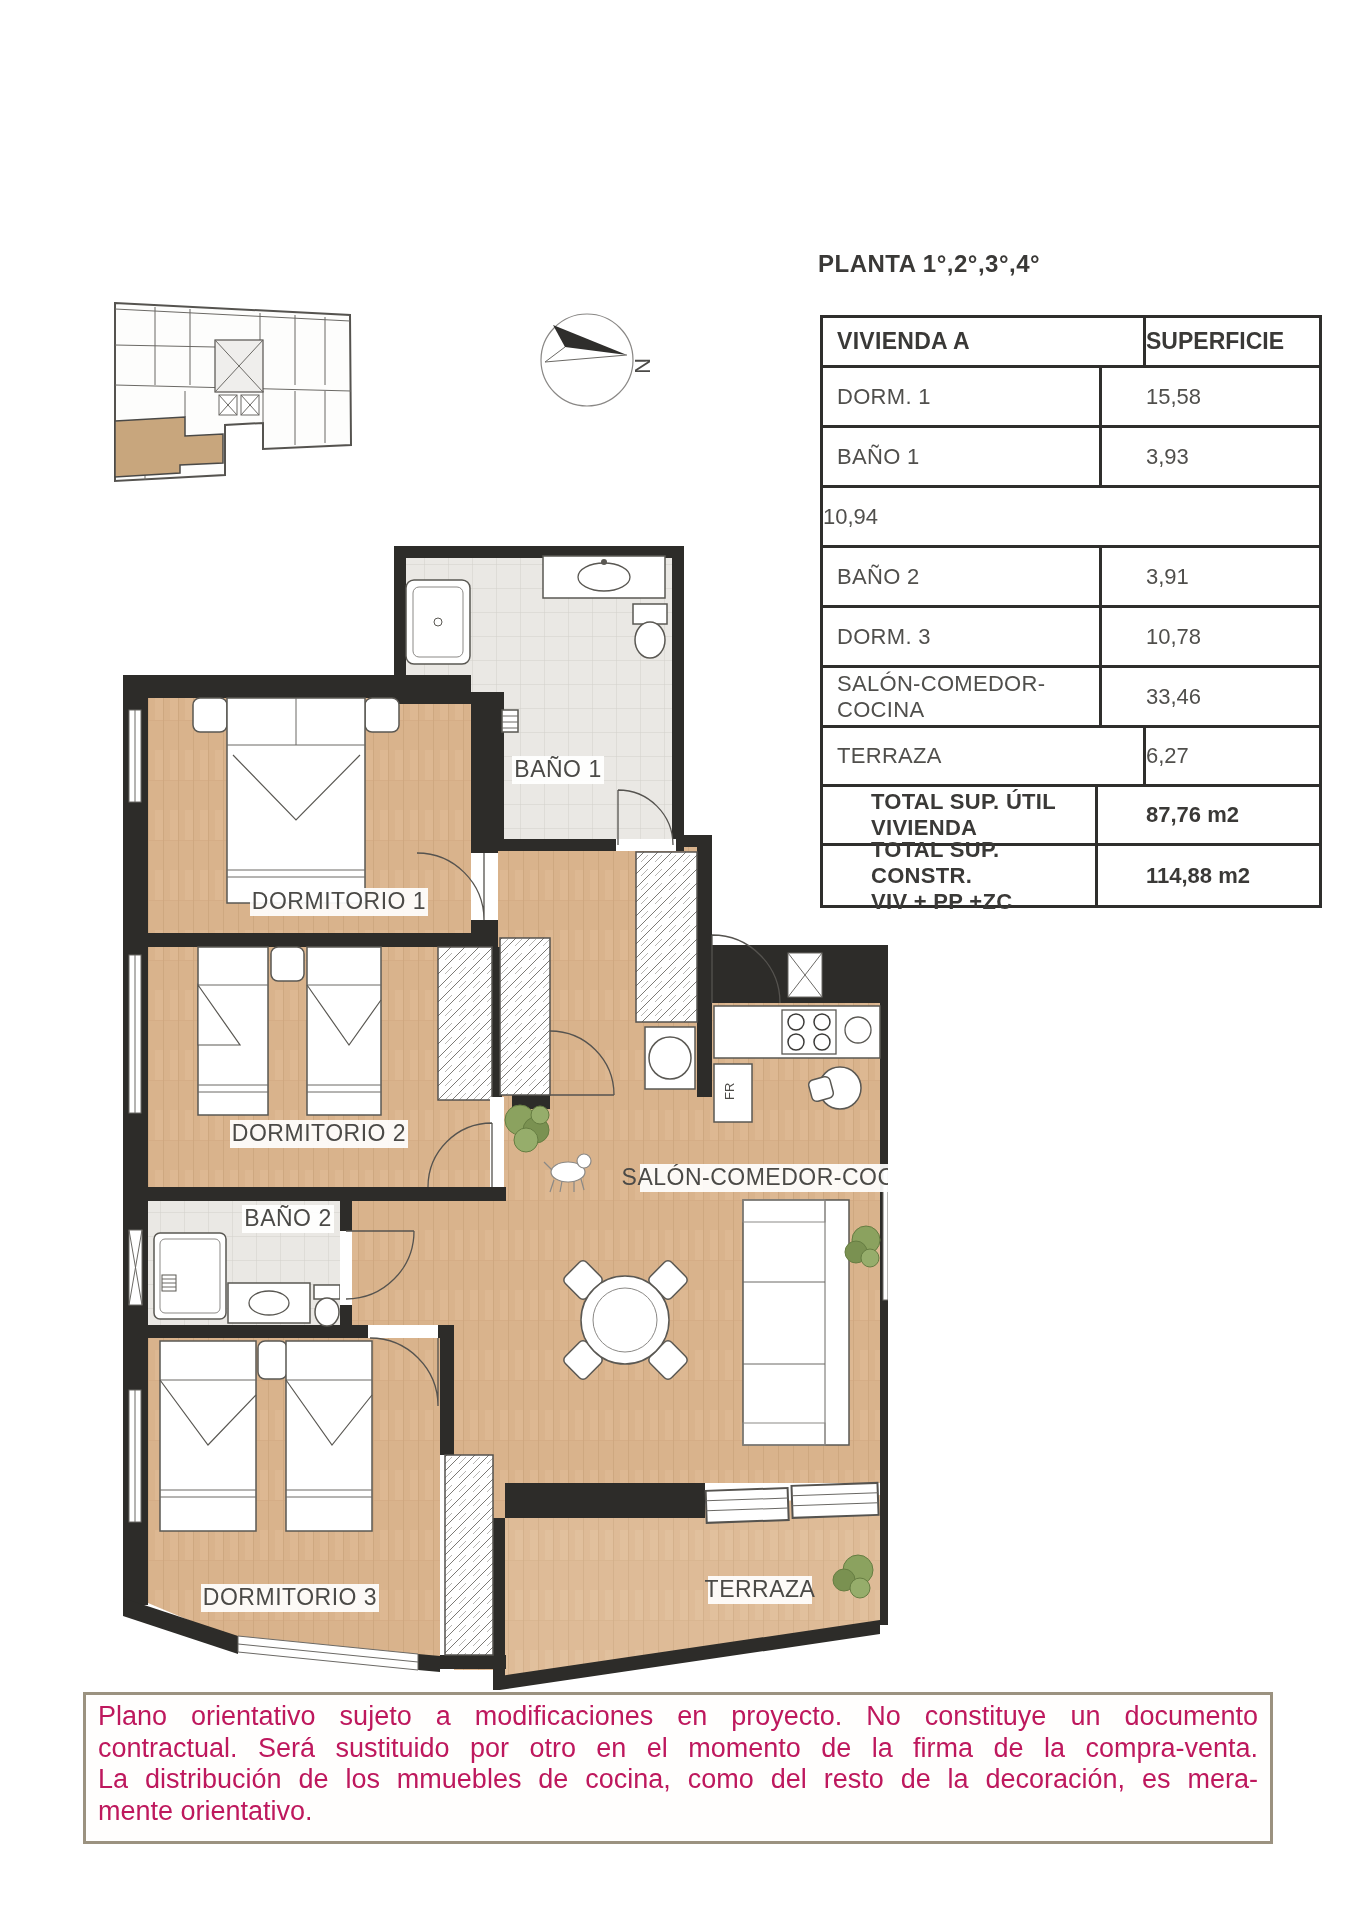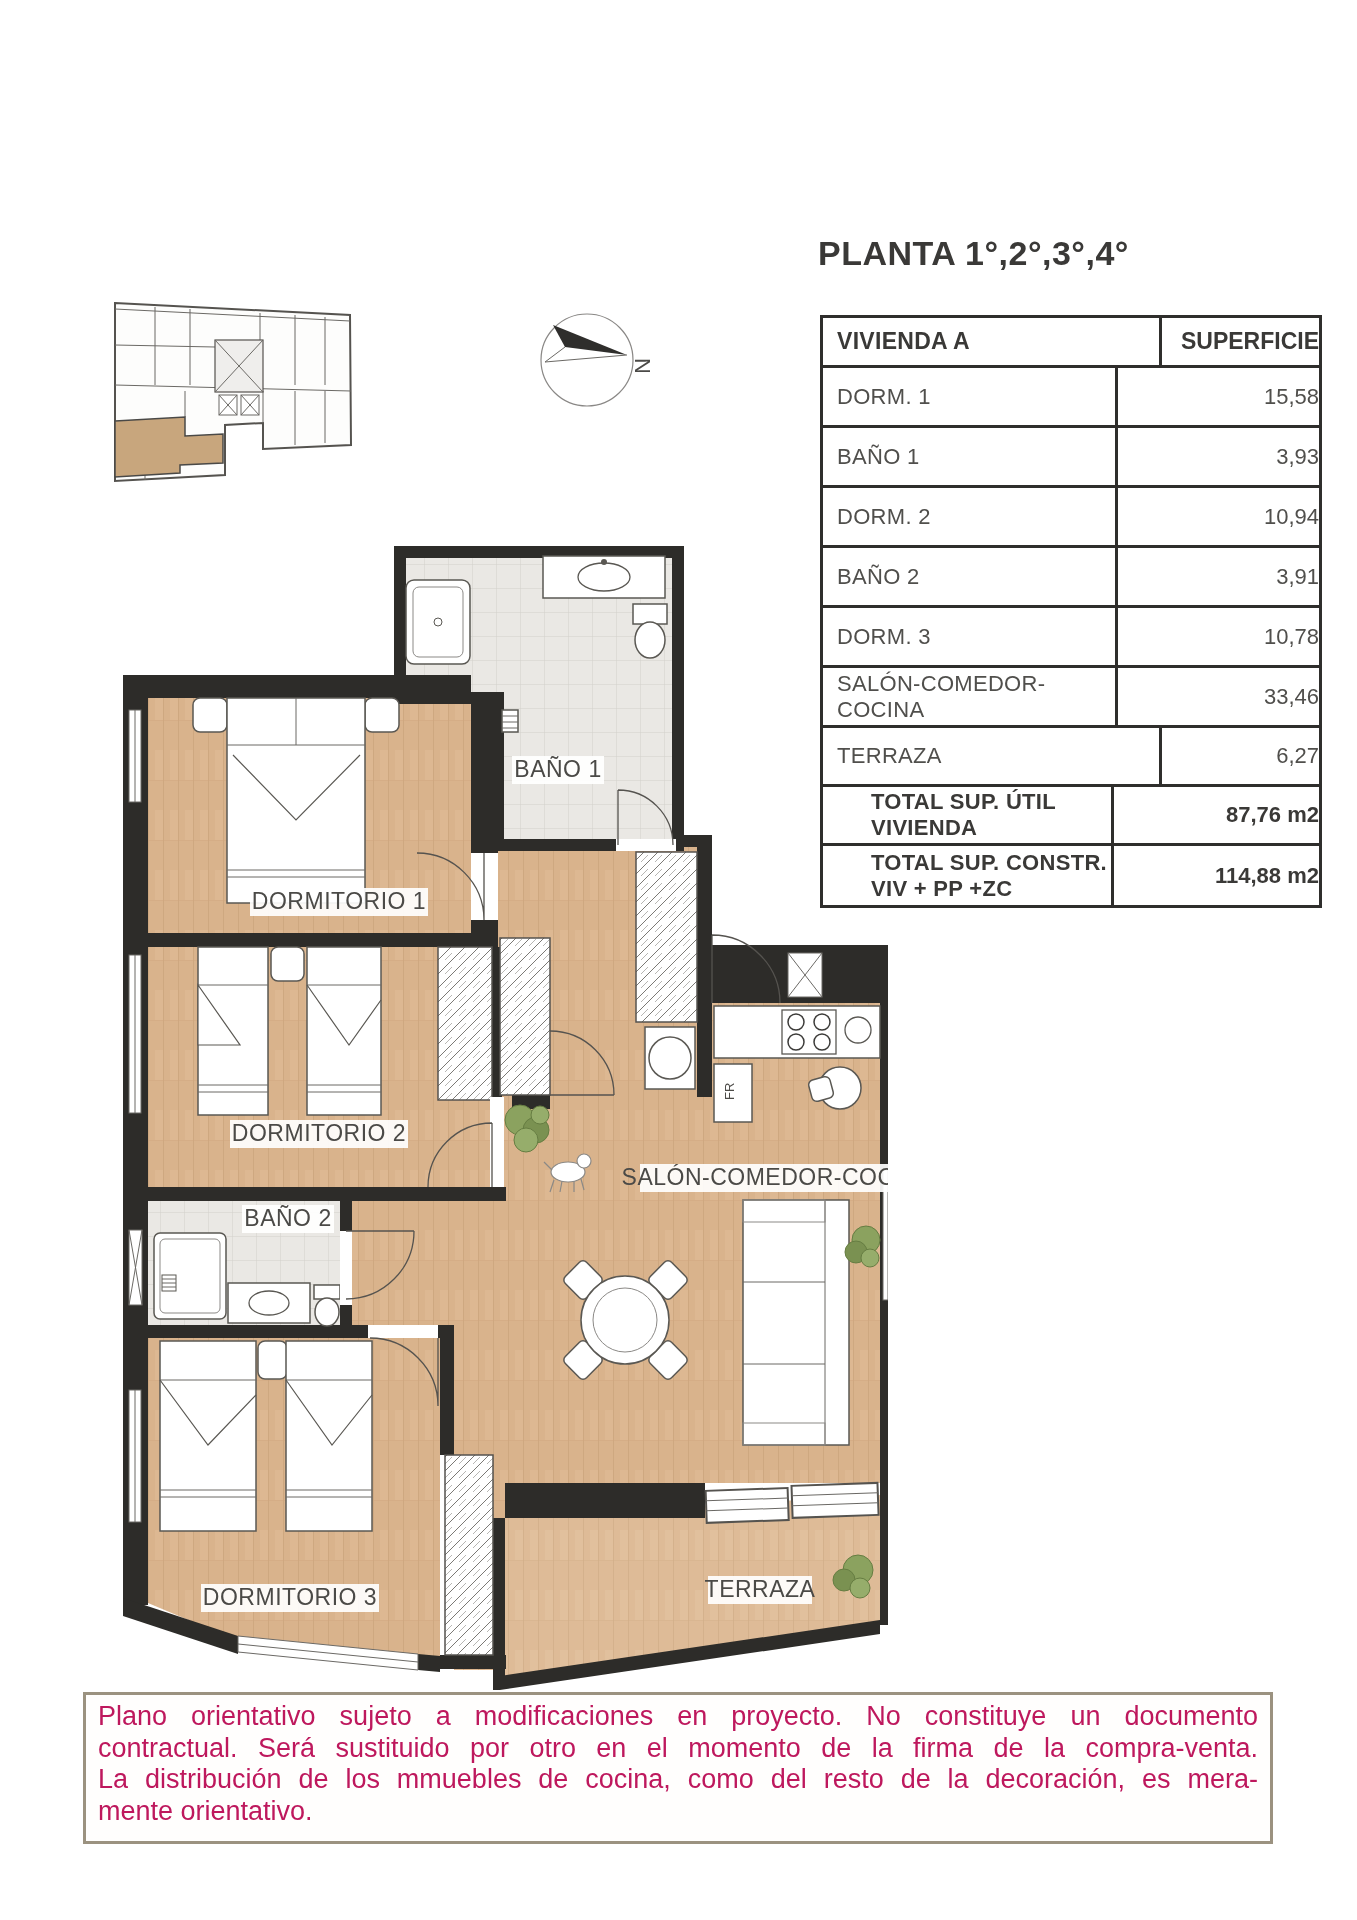--- a/index.html
+++ b/index.html
@@ -1,29 +1,29 @@
 <!DOCTYPE html>
 <html><head>
 <meta charset="utf-8">
 <style>
   html,body{margin:0;padding:0;background:#ffffff;}
   #page{position:relative;width:1357px;height:1920px;background:#ffffff;overflow:hidden;
         font-family:"Liberation Sans", sans-serif;color:#3e3d3b;}
   .abs{position:absolute;}
 
   
-  #plan-title{left:818px;top:234px;font-size:34px;font-weight:bold;letter-spacing:.5px;color:#3a3937;}
+  #plan-title{left:818px;top:250px;font-size:24px;font-weight:bold;letter-spacing:.5px;color:#3a3937;}
 
   
   #surface-table{left:820px;top:315px;width:502px;border:3px solid #2f2e2c;box-sizing:border-box;background:#fff;}
   .trow{display:flex;border-top:3px solid #2f2e2c;box-sizing:border-box;align-items:center;}
   .trow:first-child{border-top:none;}
   .tcell-label{flex:1;border-right:3px solid #2f2e2c;align-self:stretch;display:flex;align-items:center;
                padding-left:14px;box-sizing:border-box;font-size:22px;color:#504f4c;letter-spacing:.3px;}
-  .tcell-value{width:157px;text-align:right;font-size:22px;color:#504f4c;}
+  .tcell-value{width:173px;text-align:left;font-size:22px;color:#504f4c;}
   .trow.header .tcell-label,.trow.header .tcell-value{font-weight:bold;font-size:23px;color:#3a3937;}
   .trow.total .tcell-label,.trow.total .tcell-value{font-weight:bold;color:#3a3937;padding-left:48px;}
   .h50{height:47px;border-radius:16px;} .h60{height:60px;gap:44px;} .h59{height:59px;} .h84{height:62px;}
   .pre{white-space:pre-line;line-height:26px;}
 
   
   #disclaimer{left:83px;top:1692px;width:1190px;border:3px solid #9b9280;background:#fffefd;
               padding:6px 12px 14px 12px;box-sizing:border-box;}
   .disc-line{font-size:27px;line-height:31.5px;color:#be185d;text-align:justify;}
   .disc-just{text-align-last:justify;}
@@ -84,21 +84,20 @@
     </div>
     <div class="trow h60">
       <div class="tcell-label">DORM. 1</div>
       <div class="tcell-value">15,58</div>
     </div>
     <div class="trow h60">
       <div class="tcell-label">BAÑO 1</div>
       <div class="tcell-value">3,93</div>
     </div>
     <div class="trow h60">
-      <div class="tcell-label">DORM. 2</div>
       <div class="tcell-value">10,94</div>
     </div>
     <div class="trow h60">
       <div class="tcell-label">BAÑO 2</div>
       <div class="tcell-value">3,91</div>
     </div>
     <div class="trow h60">
       <div class="tcell-label">DORM. 3</div>
       <div class="tcell-value">10,78</div>
     </div>

